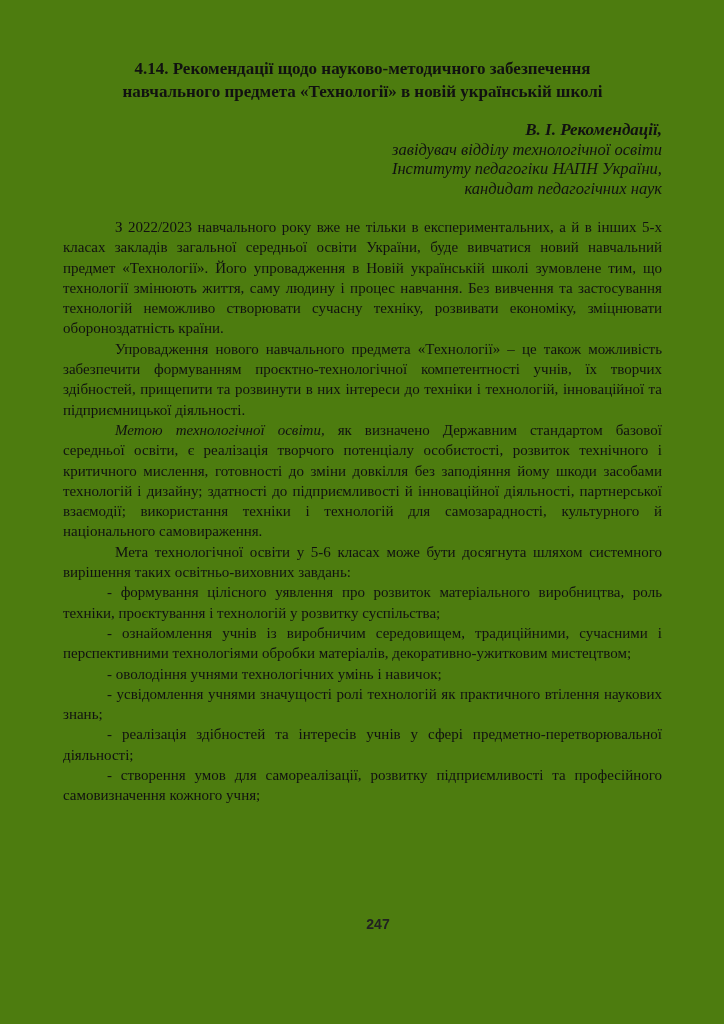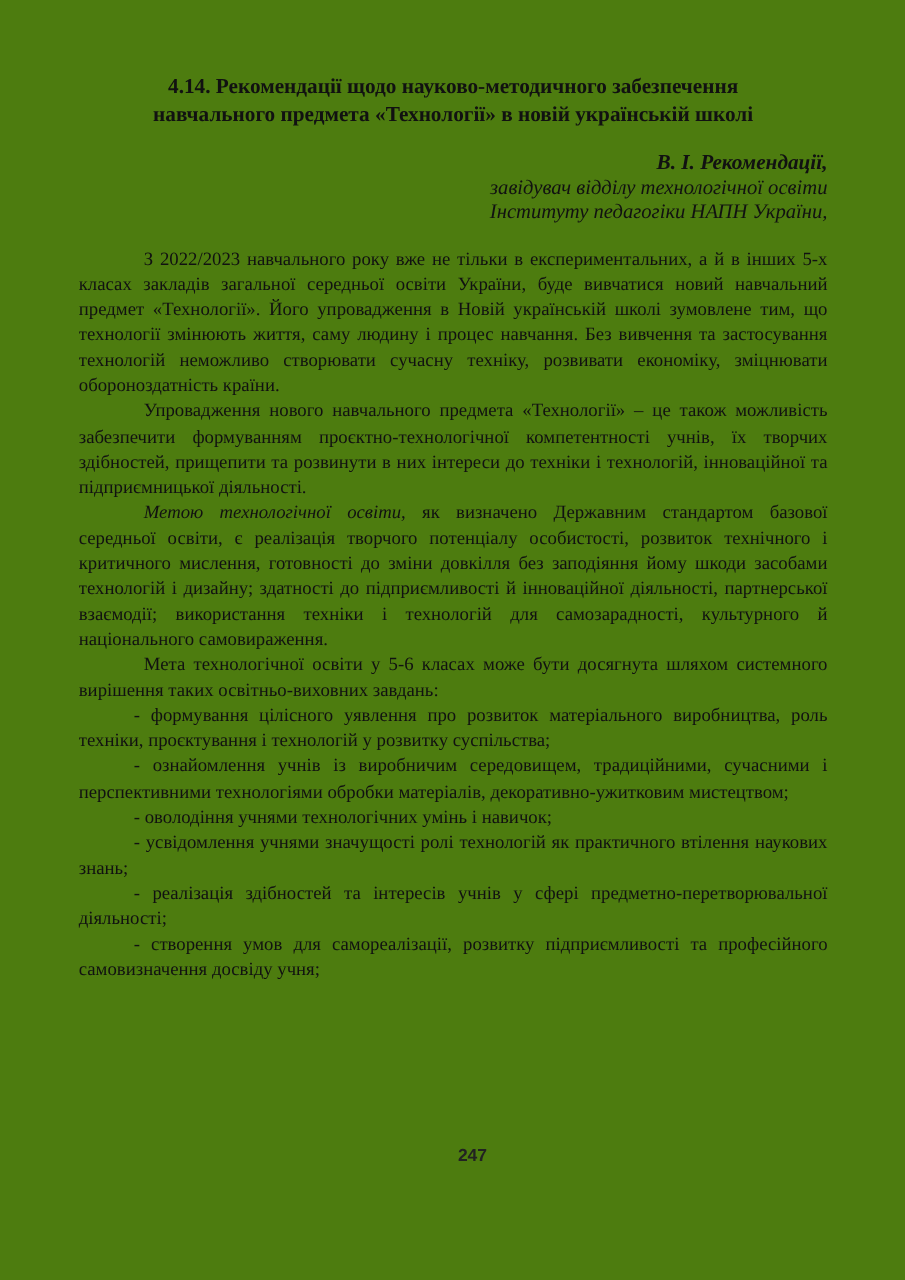--- a/index.html
+++ b/index.html
@@ -80,31 +80,32 @@
 
     <h1 class="doc-title">
       <span class="title-line">4.14. Рекомендації  щодо науково-методичного забезпечення</span>
       <span class="title-line">навчального предмета «Технології» в новій українській школі</span>
     </h1>
 
     <div class="author-block">
       <div class="author-name">В. І. Рекомендації,</div>
       <div class="author-role">завідувач відділу технологічної освіти</div>
       <div class="author-role">Інституту педагогіки НАПН України,</div>
+      <div class="author-role">кандидат педагогічних наук</div>
     </div>
 
     <div class="doc-body">
       <p>З 2022/2023 навчального року вже не тільки в експериментальних, а й в інших 5-х класах закладів загальної середньої освіти України, буде вивчатися новий навчальний предмет «Технології». Його упровадження в Новій українській школі зумовлене тим, що технології змінюють життя, саму людину і процес навчання. Без вивчення та застосування технологій неможливо створювати сучасну техніку, розвивати економіку, зміцнювати обороноздатність країни.</p>
       <p>Упровадження нового навчального предмета «Технології» – це також можливість забезпечити формуванням проєктно-технологічної компетентності учнів, їх творчих здібностей, прищепити та розвинути в них інтереси до техніки і технологій, інноваційної та підприємницької діяльності.</p>
       <p><span class="lead-italic">Метою технологічної освіти,</span><span> як визначено Державним стандартом базової середньої освіти, є реалізація творчого потенціалу особистості, розвиток технічного і критичного мислення, готовності до зміни довкілля без заподіяння йому шкоди засобами технологій і дизайну; здатності до підприємливості й інноваційної діяльності, партнерської взаємодії; використання техніки і технологій для самозарадності, культурного й національного самовираження.</span></p>
       <p>Мета технологічної освіти у 5-6 класах може бути досягнута шляхом системного вирішення таких освітньо-виховних завдань:</p>
       <p class="list-item">- формування цілісного уявлення про розвиток матеріального виробництва, роль техніки, проєктування і технологій у розвитку суспільства;</p>
       <p class="list-item">- ознайомлення учнів із виробничим середовищем, традиційними, сучасними і перспективними технологіями обробки матеріалів, декоративно-ужитковим мистецтвом;</p>
       <p class="list-item">- оволодіння учнями технологічних умінь і навичок;</p>
       <p class="list-item">- усвідомлення учнями значущості ролі технологій як практичного втілення наукових знань;</p>
       <p class="list-item">- реалізація здібностей та інтересів учнів у сфері предметно-перетворювальної діяльності;</p>
-      <p class="list-item">- створення умов для самореалізації, розвитку підприємливості та професійного самовизначення досвіду учня;</p>
+      <p class="list-item">- створення умов для самореалізації, розвитку підприємливості та професійного самовизначення кожного учня;</p>
     </div>
 
   </div>
 
   <div class="page-number">247</div>
 </div>
 
 </body></html>

